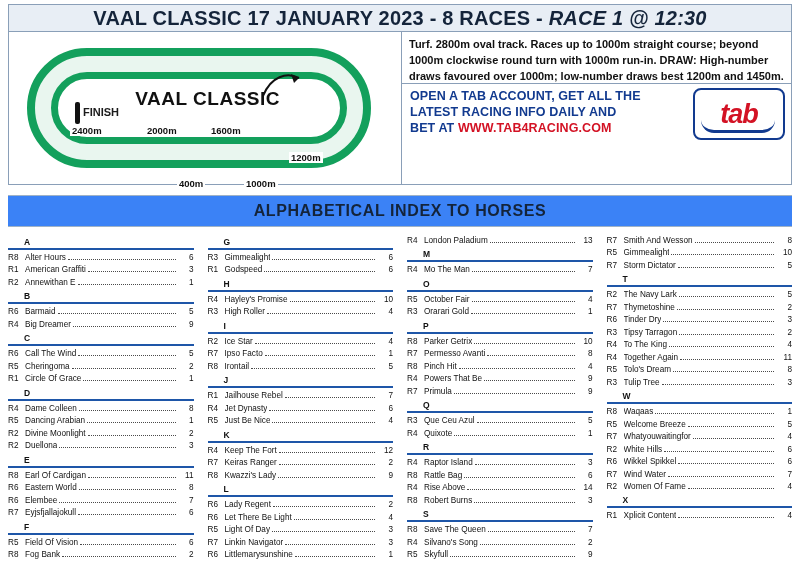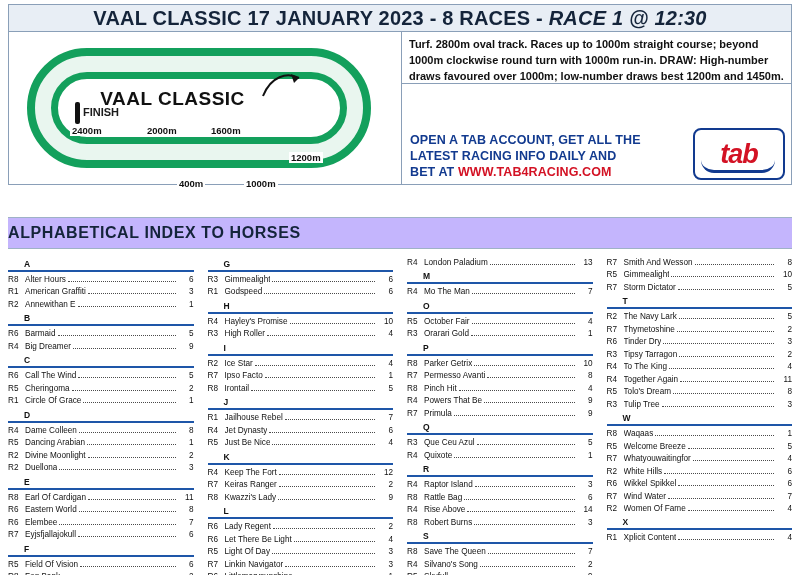--- a/index.html
+++ b/index.html
@@ -47,39 +47,39 @@
     position:absolute;left:42px;top:40px;width:296px;height:72px;
     border:7px solid #13a05c;border-radius:36px;
     background:#ffffff;box-sizing:border-box;
   }
   .trk-label{
     position:absolute;font-size:9.5px;font-weight:bold;color:#111;
     background:#fff;padding:0 2px;
   }
   .trk-name{
     position:absolute;left:56px;top:56px;width:215px;
-    text-align:center;font-size:19px;font-weight:bold;letter-spacing:.5px;
+    text-align:right;font-size:19px;font-weight:bold;letter-spacing:.5px;
     color:#111;
   }
   .finish-dot{
     position:absolute;left:66px;top:70px;width:5px;height:22px;
     background:#111;border-radius:2px;
   }
   .finish-txt{position:absolute;left:74px;top:74px;font-size:11px;font-weight:bold;}
   .arrow{position:absolute;left:252px;top:38px;width:42px;height:28px;}
 
   .right-box{flex:1;display:flex;flex-direction:column;}
   .turf-note{
     padding:5px 7px 4px 7px;
     font-size:11px;line-height:1.45;font-weight:bold;color:#111;
     border-bottom:1px solid #8a9fb8;
     height:52px;box-sizing:border-box;
   }
   .promo{
-    flex:1;display:flex;align-items:flex-end;padding:4px 6px 4px 8px;gap:15px;
+    flex:1;display:flex;align-items:flex-start;padding:4px 6px 4px 8px;gap:15px;
   }
   .promo-txt{
     font-size:12.5px;font-weight:bold;line-height:1.28;color:#123a8f;
     letter-spacing:.1px;flex:1;
   }
   .promo-txt .l3 .url{color:#d31224;}
   .tab-logo{
     width:88px;height:48px;border:2px solid #123a8f;border-radius:8px;
     display:flex;align-items:center;justify-content:center;background:#fff;
     position:relative;
@@ -88,23 +88,23 @@
     font-size:27px;font-weight:bold;color:#d31224;font-style:italic;
     letter-spacing:-1px;line-height:1;
   }
   .tab-logo .swoosh{
     position:absolute;left:6px;bottom:5px;width:74px;height:10px;
     border-bottom:3px solid #123a8f;border-radius:0 0 40px 40px;
   }
 
   
   .idx-head{
-    margin:32px 8px 0 8px;
-    background:#c4b5fd;border-top:1px solid #9fb2c6;border-bottom:1px solid #9fb2c6;
-    height:30px;display:flex;align-items:center;justify-content:flex-start;
+    margin:10px 8px 0 8px;
+    background:#3b82f6;border-top:1px solid #9fb2c6;border-bottom:1px solid #9fb2c6;
+    height:30px;display:flex;align-items:center;justify-content:center;
   }
   .idx-head span{font-size:16px;font-weight:bold;letter-spacing:.6px;color:#14243a;}
 
   .cols{
     margin:8px 8px 0 8px;
     display:flex;gap:14px;
     height:318px;
   }
   .col{flex:1;position:relative;}
   .letter{

